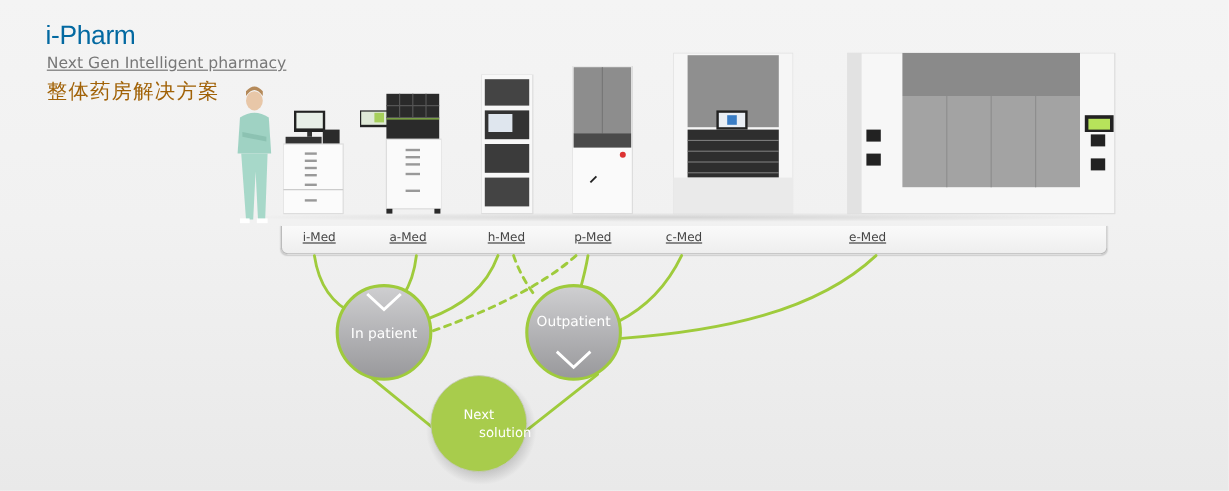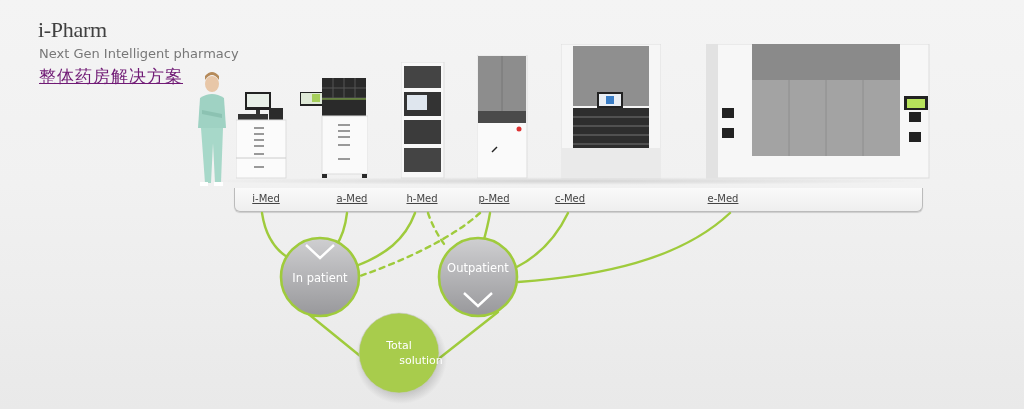--- a/index.html
+++ b/index.html
@@ -2,23 +2,23 @@
 <html><head>
 <meta charset="utf-8">
 <style>
   * { box-sizing: border-box; margin: 0; padding: 0; }
   html, body { width: 1024px; height: 409px; overflow: hidden; }
   body {
     background: linear-gradient(180deg, #f4f4f4 0%, #f1f1f1 45%, #e9e9e9 100%);
     font-family: "DejaVu Sans", sans-serif;
     position: relative;
   }
-  .title { position: absolute; left: 38px; top: 17px; font-size: 22px; color: #404040; font-family: Liberation Serif, serif; letter-spacing: -0.3px; }
-  .subtitle { position: absolute; left: 39px; top: 46px; font-size: 13px; color: #777; }
-  .subtitle-cn { position: absolute; left: 39px; top: 65px; font-size: 17px; color: #701a75; letter-spacing: 1px; text-decoration: underline; }
+  .title { position: absolute; left: 38px; top: 17px; font-size: 22px; color: #0369a1; font-family: Liberation Sans, sans-serif; letter-spacing: -0.3px; }
+  .subtitle { position: absolute; left: 39px; top: 46px; font-size: 13px; color: #777; text-decoration: underline; }
+  .subtitle-cn { position: absolute; left: 39px; top: 65px; font-size: 17px; color: #a16207; letter-spacing: 1px; }
 
   .shelf {
     position: absolute; left: 234px; top: 188px; width: 689px; height: 24px;
     border: 1px solid #bbb; border-top: none; border-radius: 0 0 6px 6px;
     background: linear-gradient(180deg, #fafafa, #eeeeee);
     box-shadow: 0 1px 1px rgba(0,0,0,0.15);
   }
   .mlabel { position: absolute; top: 193px; font-size: 10px; color: #444; transform: translateX(-50%); white-space: nowrap; text-decoration: underline; }
 
   svg.links { position: absolute; left: 0; top: 0; }
@@ -137,21 +137,21 @@
   <rect x="16" y="64" width="12" height="10" fill="#222"></rect>
   <rect x="16" y="84" width="12" height="10" fill="#222"></rect>
   <rect x="198" y="52" width="24" height="14" fill="#222"></rect>
   <rect x="201" y="55" width="18" height="9" fill="#b7e35b"></rect>
   <rect x="203" y="68" width="12" height="10" fill="#222"></rect>
   <rect x="203" y="88" width="12" height="10" fill="#222"></rect>
 </svg>
 
 <div class="shelf"></div>
 <span class="mlabel" style="left:266px">i-Med</span>
-<span class="mlabel" style="left:352px">a-Med</span>
+<span class="mlabel" style="left:340px">a-Med</span>
 <span class="mlabel" style="left:422px">h-Med</span>
 <span class="mlabel" style="left:494px">p-Med</span>
 <span class="mlabel" style="left:570px">c-Med</span>
 <span class="mlabel" style="left:723px">e-Med</span>
 
 <svg class="links" width="1024" height="409">
   <defs>
     <linearGradient id="grayg" x1="0" y1="0" x2="0" y2="1">
       <stop offset="0" stop-color="#cfcfd1"></stop>
       <stop offset="1" stop-color="#98989b"></stop>
@@ -176,14 +176,14 @@
   <circle cx="320" cy="277" r="39" fill="url(#grayg)" stroke="#9fcb3c" stroke-width="2.6"></circle>
   <polyline points="306,245 320,258 334,245" fill="none" stroke="#fff" stroke-width="2.4"></polyline>
   <circle cx="478" cy="277" r="39" fill="url(#grayg)" stroke="#9fcb3c" stroke-width="2.6"></circle>
   <polyline points="464,293 478,306 492,293" fill="none" stroke="#fff" stroke-width="2.4"></polyline>
   <ellipse cx="401" cy="358" rx="46" ry="46" fill="url(#shadowg)"></ellipse>
   <circle cx="399" cy="353" r="40" fill="#a8cc4c" stroke="#c9c9c9" stroke-width="0.6"></circle>
 </svg>
 
 <span class="node-text" style="left:320px;top:278px;font-size:11.5px">In patient</span>
 <span class="node-text" style="left:478px;top:268px;font-size:11.5px">Outpatient</span>
-<span class="node-text" style="left:399px;top:346px">Total</span>
+<span class="node-text" style="left:399px;top:346px">Next</span>
 <span class="node-text" style="left:421px;top:361px">solution</span>
 
 </body></html>

